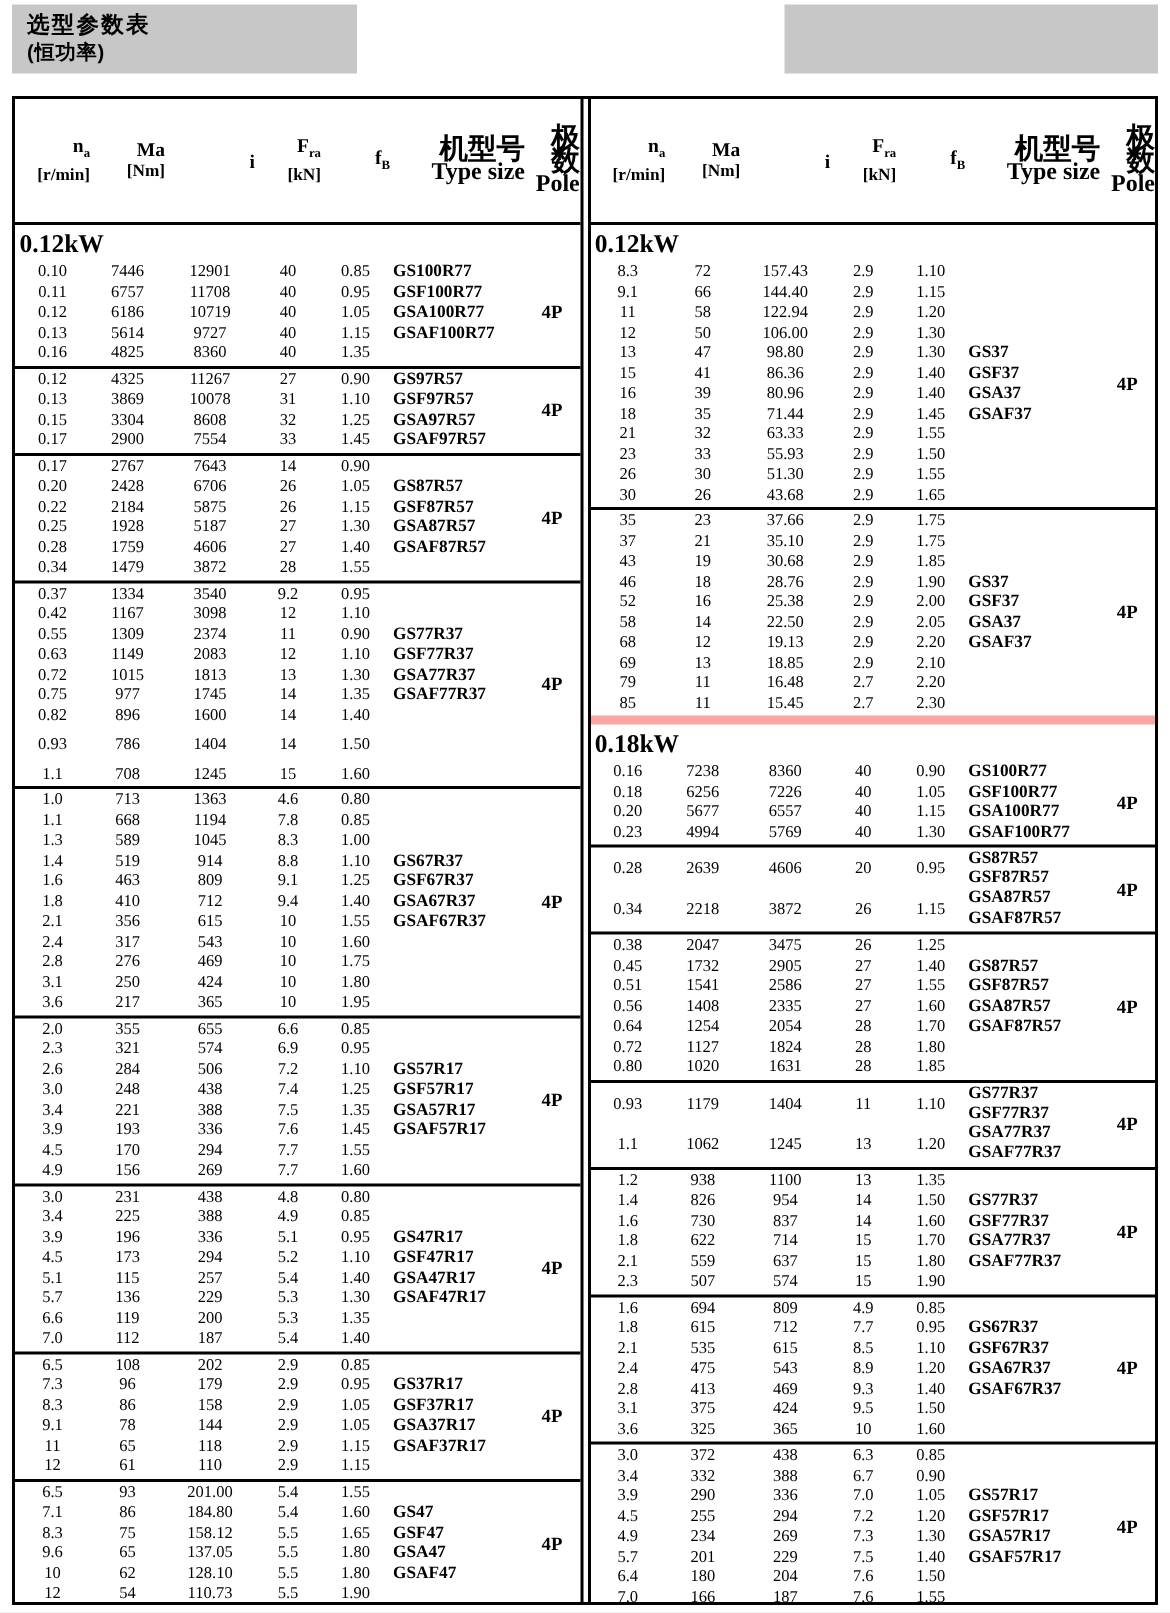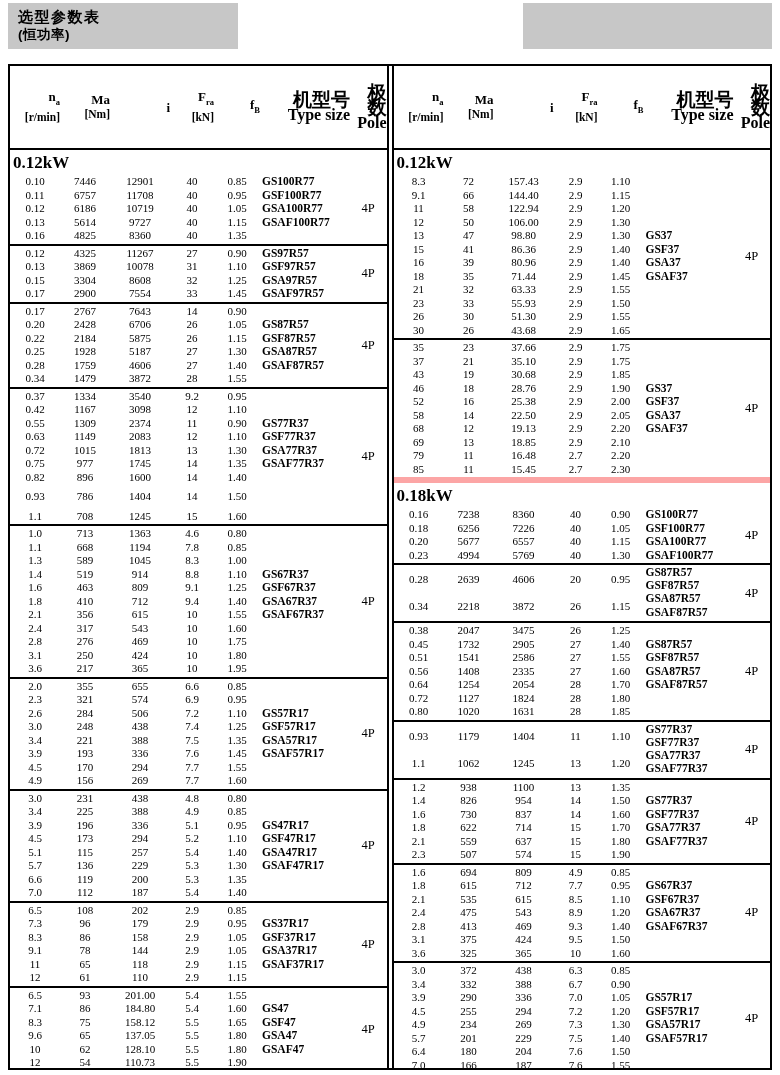--- a/index.html
+++ b/index.html
@@ -52,21 +52,21 @@
   .stacked .row { height:27px; line-height:27px; }
 
   .models {
     position:absolute; left:252px; font-weight:bold; font-size:11.5px;
     line-height:13.5px; white-space:nowrap;
   }
   .stacked .models { line-height:13.2px; }
   .pole {
     position:absolute; left:340px; top:0; bottom:0; width:36px;
     display:flex; align-items:center; justify-content:center;
-    font-weight:normal; font-size:12.5px;
+    font-weight:bold; font-size:12.5px;
   }
 </style>
 </head>
 <body>
 
 <div class="page">
 
   <div class="band band-left">
     <div class="l1">选型参数表</div>
     <div class="l2">(恒功率)</div>

